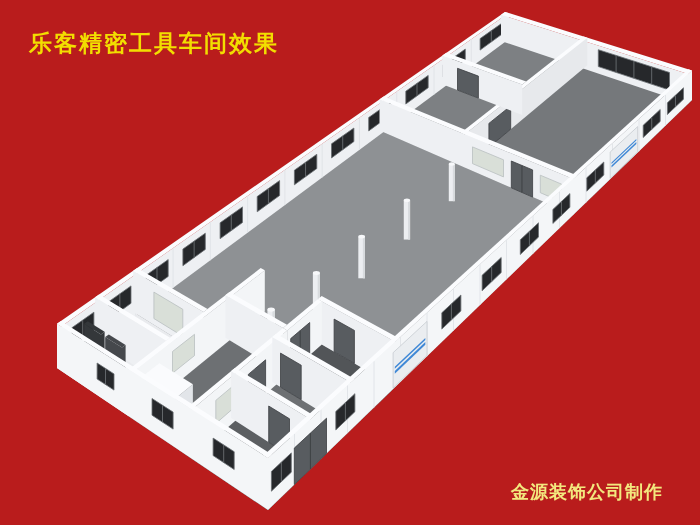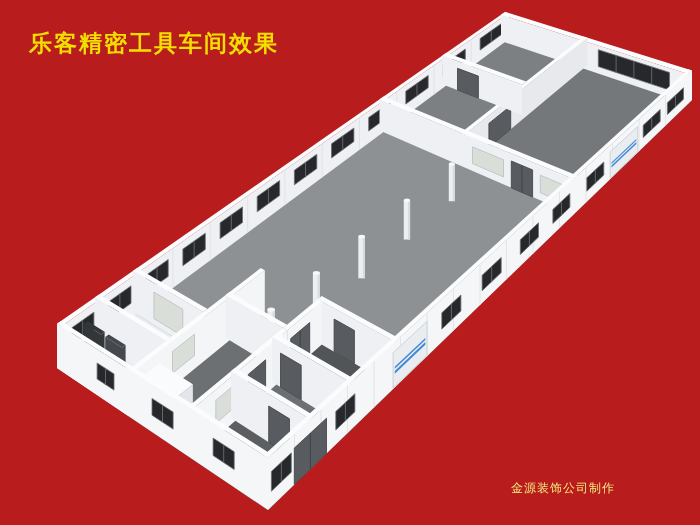--- a/index.html
+++ b/index.html
@@ -9,21 +9,21 @@
     font-family:"DejaVu Serif","Liberation Serif",serif;
   }
   .scene-svg{position:absolute;left:0;top:0;width:700px;height:525px;}
   .title{
     position:absolute;left:29px;top:28px;
     font-size:23px;font-weight:bold;letter-spacing:2px;
     color:#f2de00;white-space:nowrap;
   }
   .credit{
     position:absolute;left:511px;top:480px;
-    font-size:12px;font-weight:normal;letter-spacing:1px;
+    font-size:18px;font-weight:bold;letter-spacing:1px;
     color:#f3e87e;white-space:nowrap;
   }
 </style>
 </head>
 <body>
 
 <div class="stage" style="background: #b91c1c;">
   <svg class="scene-svg" id="scene" viewBox="0 0 700 525">
       <g>
         <polygon points="57.0,368.0 505.0,38.0 692.0,100.0 268.0,510.0" fill="#8e9194"></polygon>

